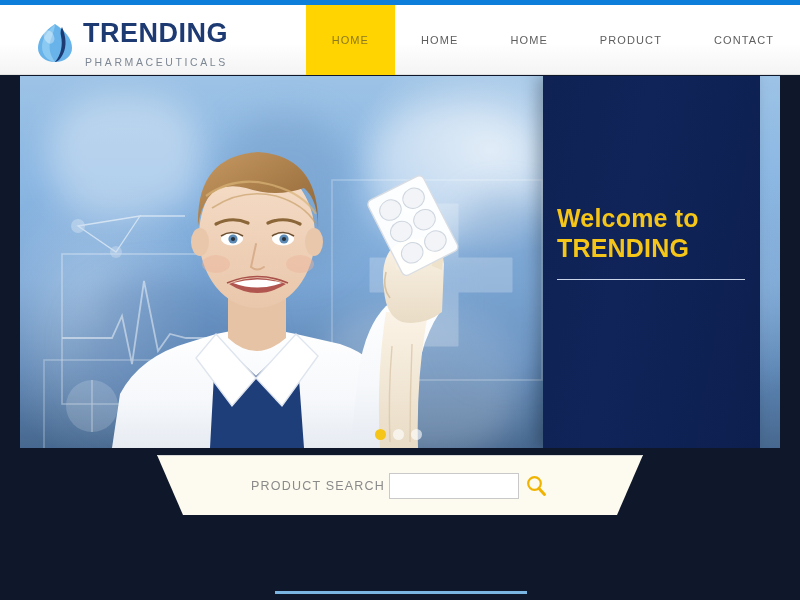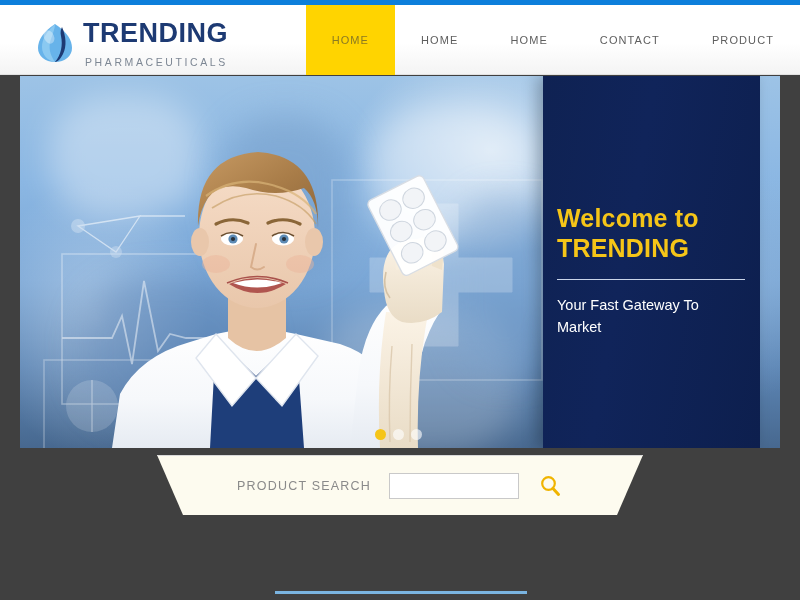--- a/index.html
+++ b/index.html
@@ -5,21 +5,21 @@
   * { margin:0; padding:0; box-sizing:border-box; }
   html,body {
     width:800px; height:600px;
     font-family:"Liberation Sans", sans-serif;
     background:#ffffff;
     overflow:hidden;
   }
   #page {
     position:relative;
     width:800px; height:600px;
-    background:#404040;
+    background:#0f172a;
   }
 
   
   .topbar {
     position:absolute; left:0; top:0;
     width:800px; height:5px;
     background:#0d7fdb;
   }
 
   
@@ -145,21 +145,21 @@
     position:absolute; inset:0;
     background:#fdfbef;
     border:1px solid #e8cf4a;
     border-top-color:#d9d9d9;
     clip-path:polygon(7px 0, 493px 0, 467px 60px, 33px 60px);
     box-shadow:0 2px 4px rgba(0,0,0,.06);
   }
   .search-row {
     position:absolute; inset:0;
     display:flex; align-items:center; justify-content:center;
-    gap:18px;
+    gap:4px;
   }
   .search-label {
     font-size:12.5px; letter-spacing:1.2px; color:#8a8a8a;
   }
   .search-input {
     width:130px; height:26px;
     border:1px solid #c9c9c9; background:#ffffff;
     font-family:"Liberation Sans", sans-serif;
     font-size:12px; padding:0 6px; color:#333;
     outline:none;
@@ -206,24 +206,24 @@
       <div class="nav-item active">
         <span>HOME</span>
       </div>
       <div class="nav-item">
         <span>HOME</span>
       </div>
       <div class="nav-item">
         <span>HOME</span>
       </div>
       <div class="nav-item">
+        <span>PRODUCT</span>
+      </div>
+      <div class="nav-item">
         <span>CONTACT</span>
-      </div>
-      <div class="nav-item">
-        <span>PRODUCT</span>
       </div>
     </nav>
   </div>
 
   <div class="hero">
 
     <div class="hero-bg"></div>
     <div class="hero-blur-blob b1"></div>
     <div class="hero-blur-blob b2"></div>
     <div class="hero-blur-blob b3"></div>
@@ -351,21 +351,20 @@
       </g>
     </svg>
 
     <div class="hero-panel">
       <div class="hero-panel-inner">
         <div class="hero-heading">
           <span>Welcome to</span><br>
           <span>TRENDING</span>
         </div>
         <div class="hero-rule"></div>
-        <div class="hero-sub">Your Fast Gateway To Market</div>
       </div>
     </div>
 
     <div class="slider-dots">
       <span class="dot active"></span>
       <span class="dot"></span>
       <span class="dot"></span>
     </div>
   </div>
 

